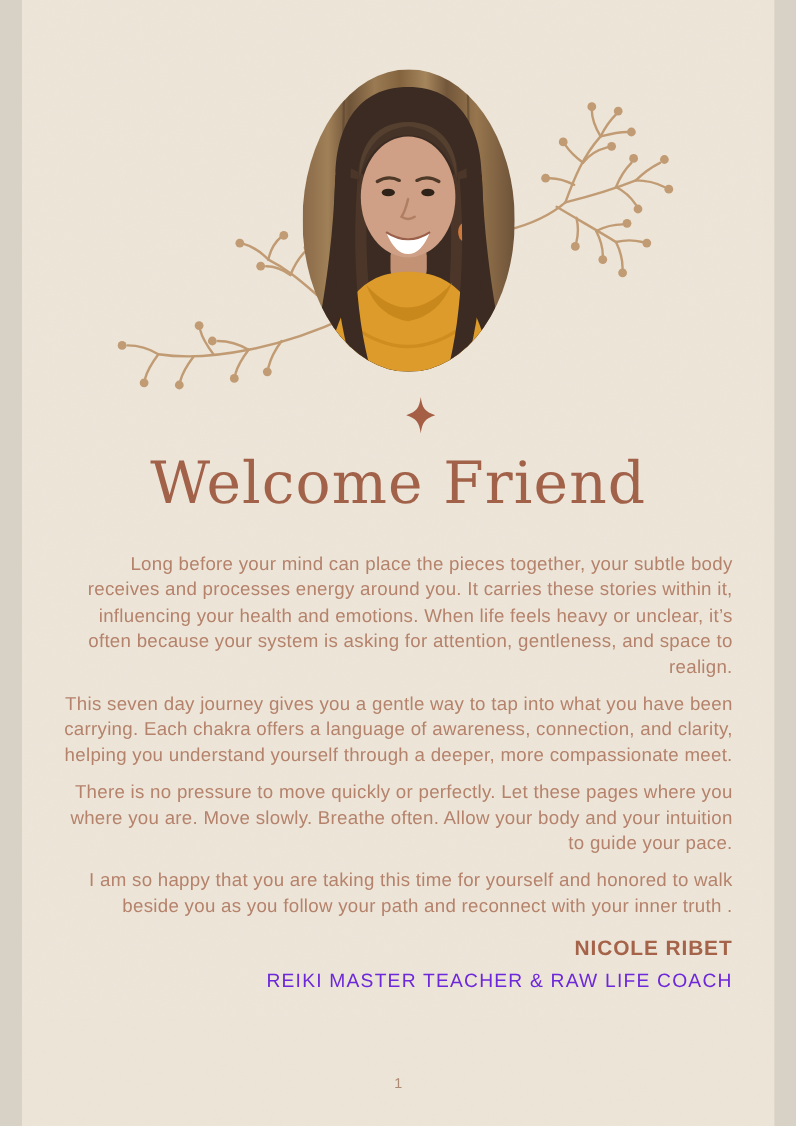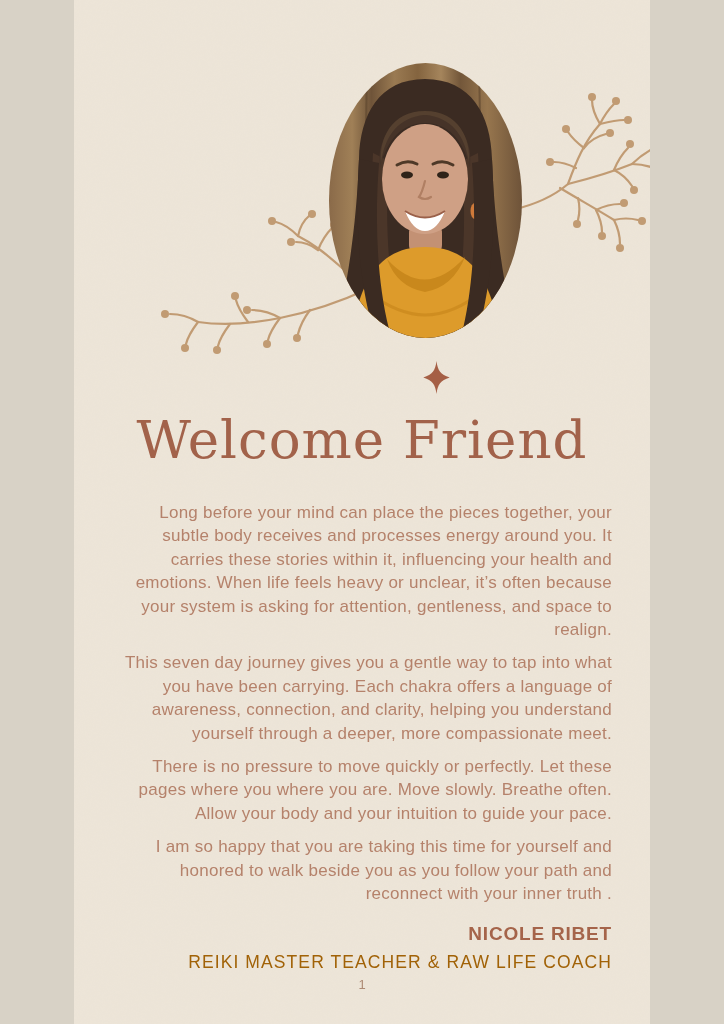--- a/index.html
+++ b/index.html
@@ -1,17 +1,17 @@
 <!DOCTYPE html>
 <html><head>
 <meta charset="utf-8">
 <style>
   html,body{margin:0;padding:0;background:#d8d2c6;}
   .page{
-    position:relative;width:576px;height:1024px;margin:0 auto;
+    position:relative;width:684px;height:1024px;margin:0 auto;
     background:#ece4d7;overflow:hidden;
     font-family:"Liberation Sans",sans-serif;
   }
   .texture{position:absolute;inset:0;width:100%;height:100%;opacity:.55;pointer-events:none;}
   .portrait{
     position:absolute;left:255px;top:63px;width:193px;height:275px;
     border-radius:50%;overflow:hidden;z-index:3;
   }
   .portrait svg{display:block;width:100%;height:100%;}
   .branch{position:absolute;z-index:2;}
@@ -26,21 +26,21 @@
   .content{position:absolute;top:501px;left:38px;right:38px;text-align:right;}
   .content p{
     margin:0 auto 10px auto;max-width:640px;
     font-size:17px;line-height:23.4px;letter-spacing:.25px;color:#b5826b;
   }
   .author-name{
     margin:17px auto 0 auto;font-size:19px;font-weight:700;
     letter-spacing:.8px;color:#a5644a;
   }
   .author-title{
-    margin:7px auto 0 auto;font-size:17.5px;letter-spacing:1.1px;color:#a16207;
+    margin:7px auto 0 auto;font-size:17.5px;letter-spacing:1.1px;color:#6d28d9;
   }
   .page-number{
     position:absolute;left:0;right:0;top:977px;text-align:center;
     font-size:13px;color:#ad8a74;
   }
 </style>
 </head>
 <body>
 
 <div class="page">

